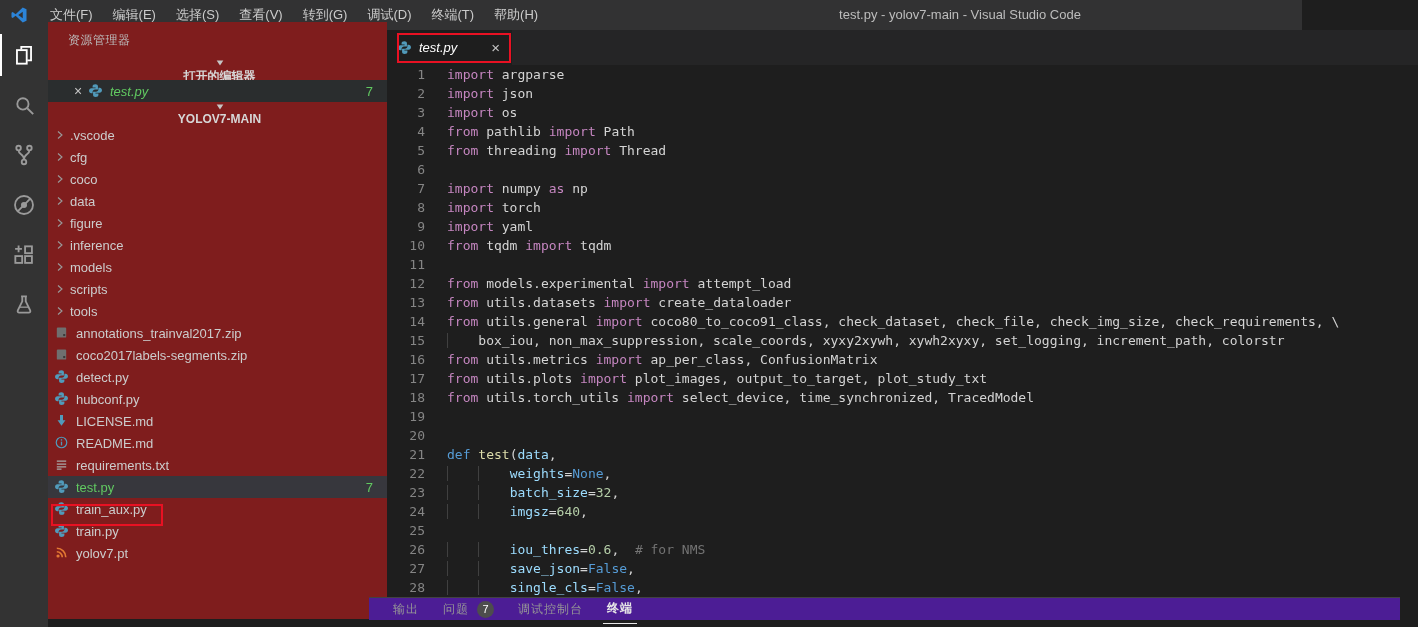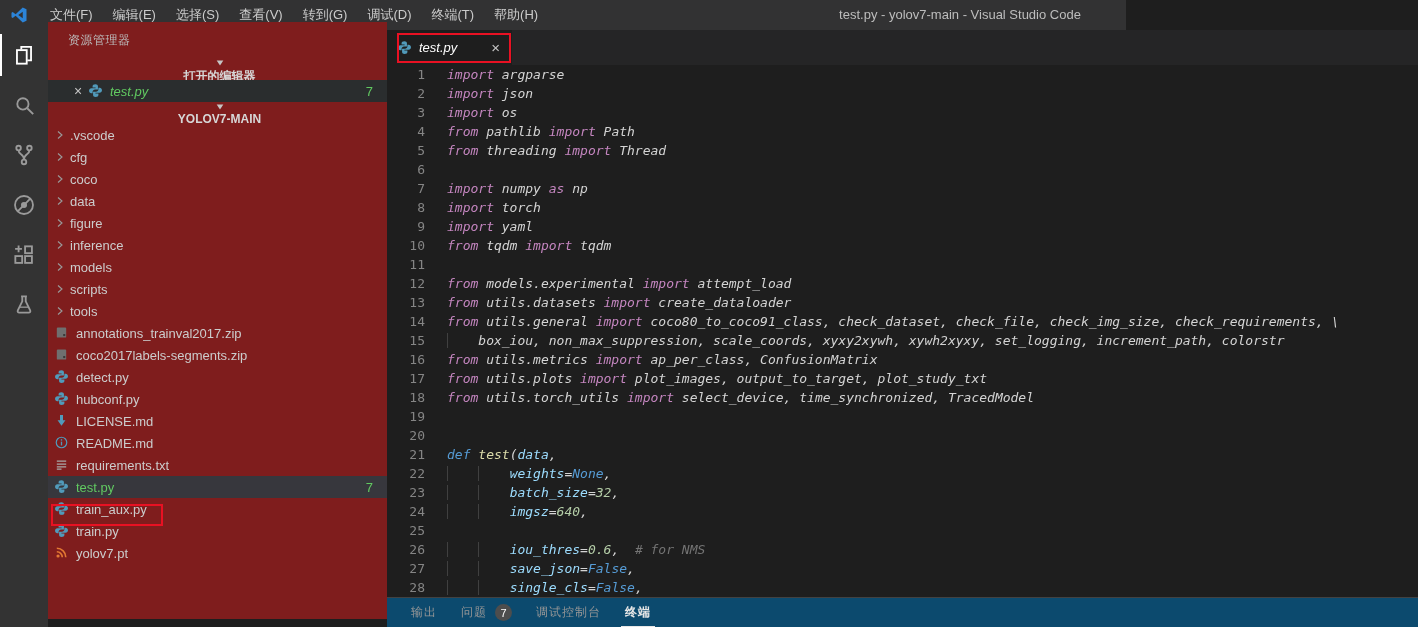--- a/index.html
+++ b/index.html
@@ -1,21 +1,21 @@
 <!DOCTYPE html>
 <html><head>
 <meta charset="utf-8">
 <style>
   * { margin:0; padding:0; box-sizing:border-box; }
   html,body { width:1418px; height:627px; overflow:hidden; background:#1e1e1e;
     font-family:"Liberation Sans", sans-serif; }
   #app { position:relative; width:1418px; height:627px; }
 
   
-  #titlebar { position:absolute; left:0; top:0; width:1126px; height:30px;
+  #titlebar { position:absolute; left:0; top:0; width:1302px; height:30px;
     background:#323233; display:flex; align-items:center; }
   #vscode-logo { width:18px; height:18px; margin:0 12px 0 10px; }
   .menu-item { color:#cccccc; font-size:13px; padding:0 10px; line-height:30px; cursor:default; }
   #window-title { position:absolute; left:960px; top:0; transform:translateX(-50%);
     color:#bdbdbd; font-size:13px; line-height:30px; white-space:nowrap; }
 
   
   #activitybar { position:absolute; left:0; top:30px; width:48px; height:597px;
     background:#333333; display:flex; flex-direction:column; align-items:center; }
   .ab-item { width:48px; height:50px; display:flex; align-items:center; justify-content:center;
@@ -54,33 +54,33 @@
     padding:0 8px 0 10px; }
   .tab .ficon { width:16px; height:16px; margin-right:6px; display:inline-flex; }
   .tab .ficon svg { width:15px; height:15px; }
   .tab .tab-label { color:#ffffff; font-size:13px; font-style:italic; flex:1; }
   .tab .tab-close { color:#c5c5c5; font-size:15px; padding:0 4px; }
 
   #code-area { position:relative; height:532px; overflow:hidden;
     font-family:"DejaVu Sans Mono", monospace; font-size:13px; }
   .code-line { height:19px; line-height:19px; display:flex; white-space:pre; }
   .ln { width:60px; flex:none; text-align:right; padding-right:22px; color:#858585; }
-  .lt { white-space:pre;font-style:italic; }
+  .lt { white-space:pre; }
   .tok.kw   { color:#c586c0; }
   .tok.kw2  { color:#569cd6; }
   .tok.fn   { color:#dcdcaa; }
   .tok.param{ color:#9cdcfe; }
   .tok.num  { color:#b5cea8; }
   .tok.cm   { color:#737373; }
   .tok.pl   { color:#d4d4d4; }
   .tok.ig   { color:#d4d4d4; box-shadow:inset 1px 0 0 #404040; }
 
   
-  #panel { position:absolute; left:387px; top:597px; width:1031px; height:30px;
-    background:#0c4a6e; border-top:1px solid #424242; display:flex; align-items:center;
+  #panel { position:absolute; left:369px; top:597px; width:1031px; height:23px;
+    background:#4c1d95; border-top:1px solid #424242; display:flex; align-items:center;
     padding-left:20px; }
   .panel-tab { display:flex; align-items:center; height:29px; margin-right:16px;
     font-size:12px; color:#969696; letter-spacing:1px; padding:0 4px; }
   .panel-tab.active { color:#e7e7e7; font-weight:bold; border-bottom:1px solid #e7e7e7; }
   .panel-badge { margin-left:8px; width:17px; height:17px; border-radius:50%;
     background:#4d4d4d; color:#ffffff; font-size:11px; display:flex; align-items:center;
     justify-content:center; letter-spacing:0; }
 
   
   .annotation { position:absolute; border:2px solid #e81123; pointer-events:none; z-index:50; }

